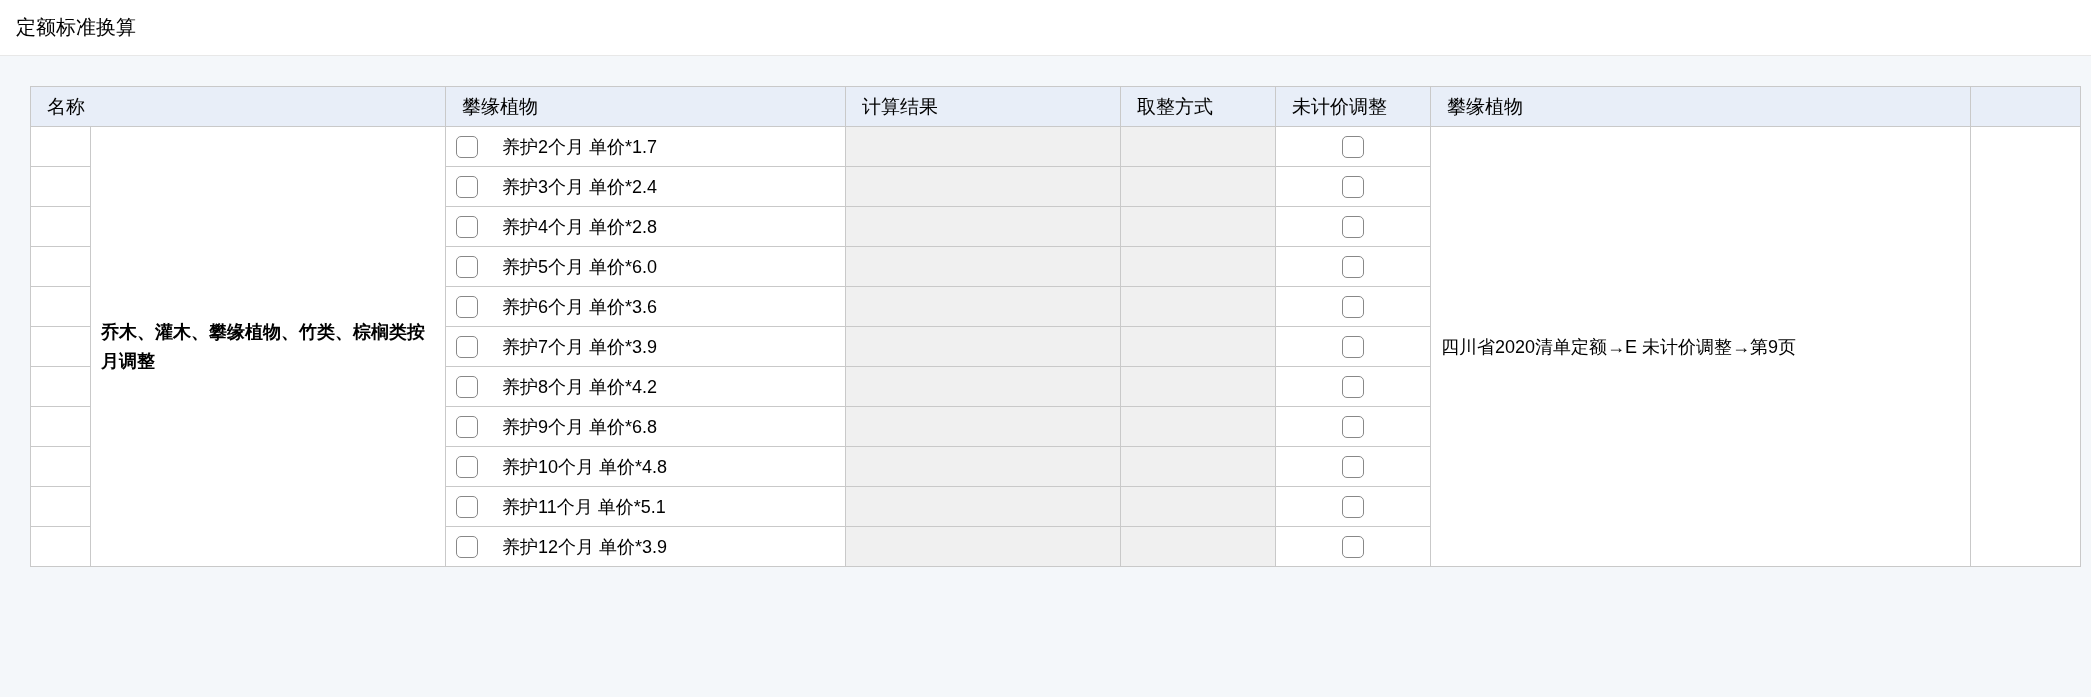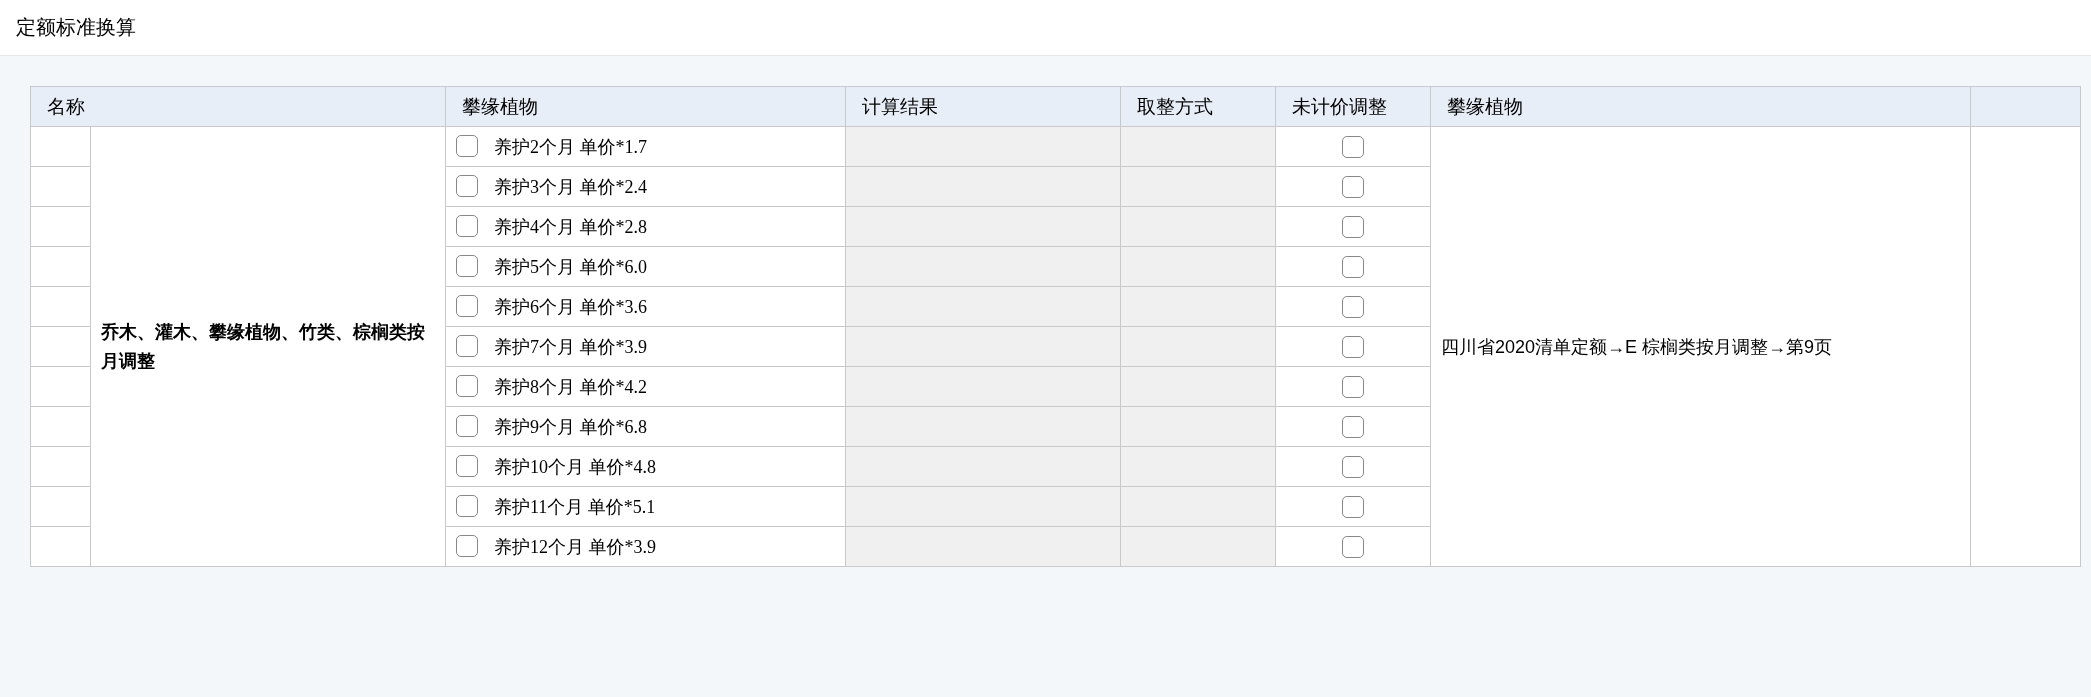--- a/index.html
+++ b/index.html
@@ -66,23 +66,22 @@
       width: 155px;
     }
     .col-source {
       width: 540px;
     }
     .col-right-spacer {
       width: 110px;
     }
     .desc-cell {
       display: flex;
-      align-items: flex-start;
-      gap: 16px;
-      font-family: Liberation Serif, serif;
+      align-items: center;
+      gap: 24px;
     }
     .cb {
       width: 22px;
       height: 22px;
       border: 1.5px solid #888;
       border-radius: 5px;
       background: #fff;
       display: inline-block;
       flex-shrink: 0;
       cursor: pointer;
@@ -132,21 +131,21 @@
             <div class="desc-cell">
               <span class="cb"></span>
               <span>养护2个月 单价*1.7</span>
             </div>
           </td>
           <td class="shaded"></td>
           <td class="shaded"></td>
           <td class="center">
             <span class="cb cb-center"></span>
           </td>
-          <td rowspan="11">四川省2020清单定额→E 棕榈类按月调整→第9页</td>
+          <td rowspan="11">四川省2020清单定额→E 未计价调整→第9页</td>
           <td rowspan="11"></td>
         </tr>
         <tr>
           <td></td>
           <td>
             <div class="desc-cell">
               <span class="cb"></span>
               <span>养护3个月 单价*2.4</span>
             </div>
           </td>

